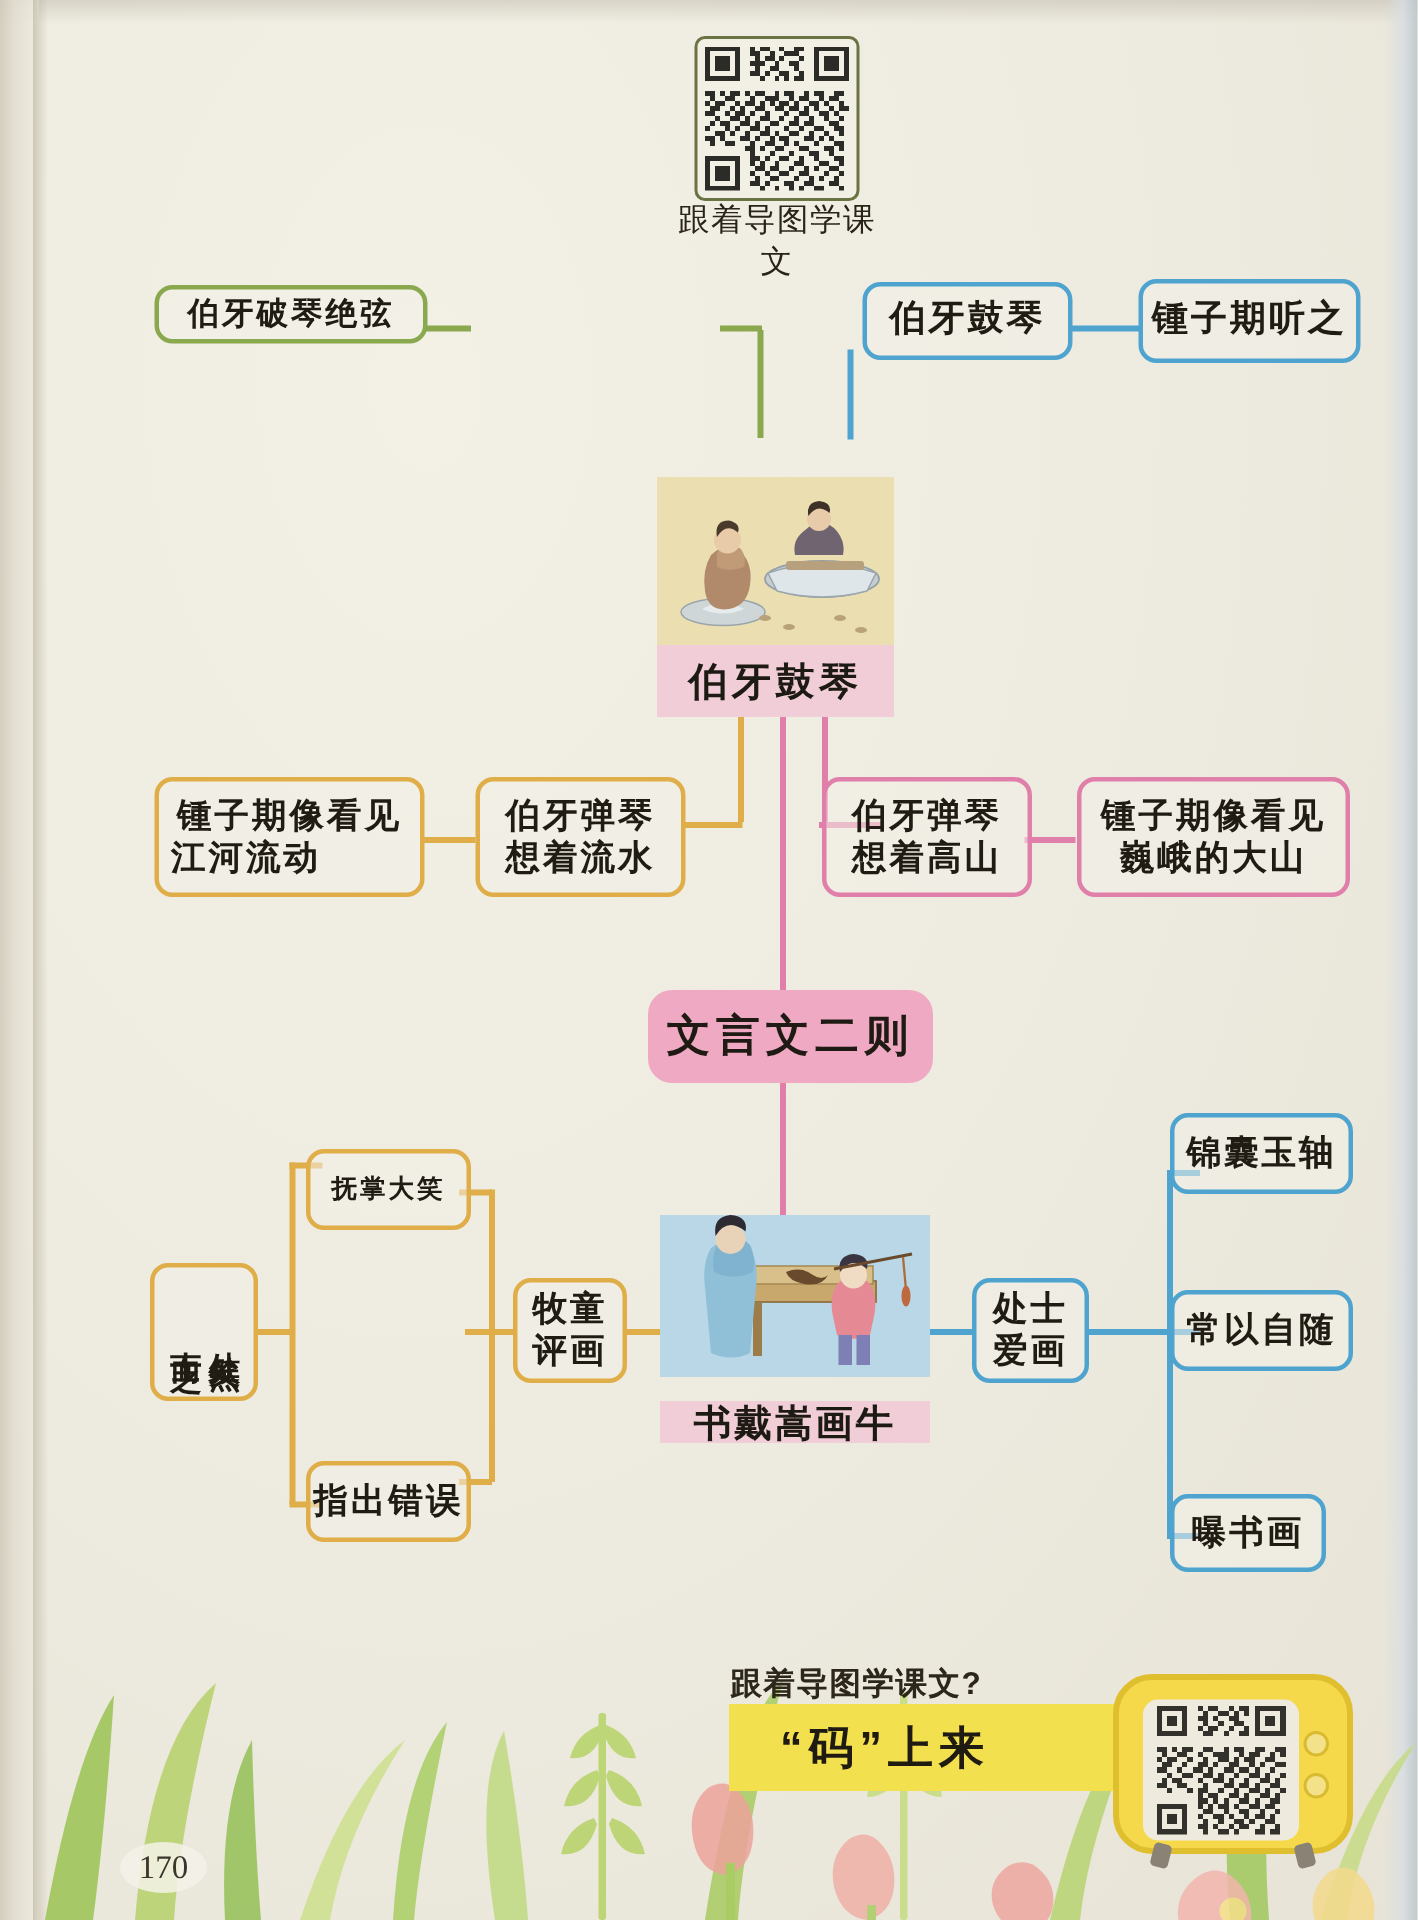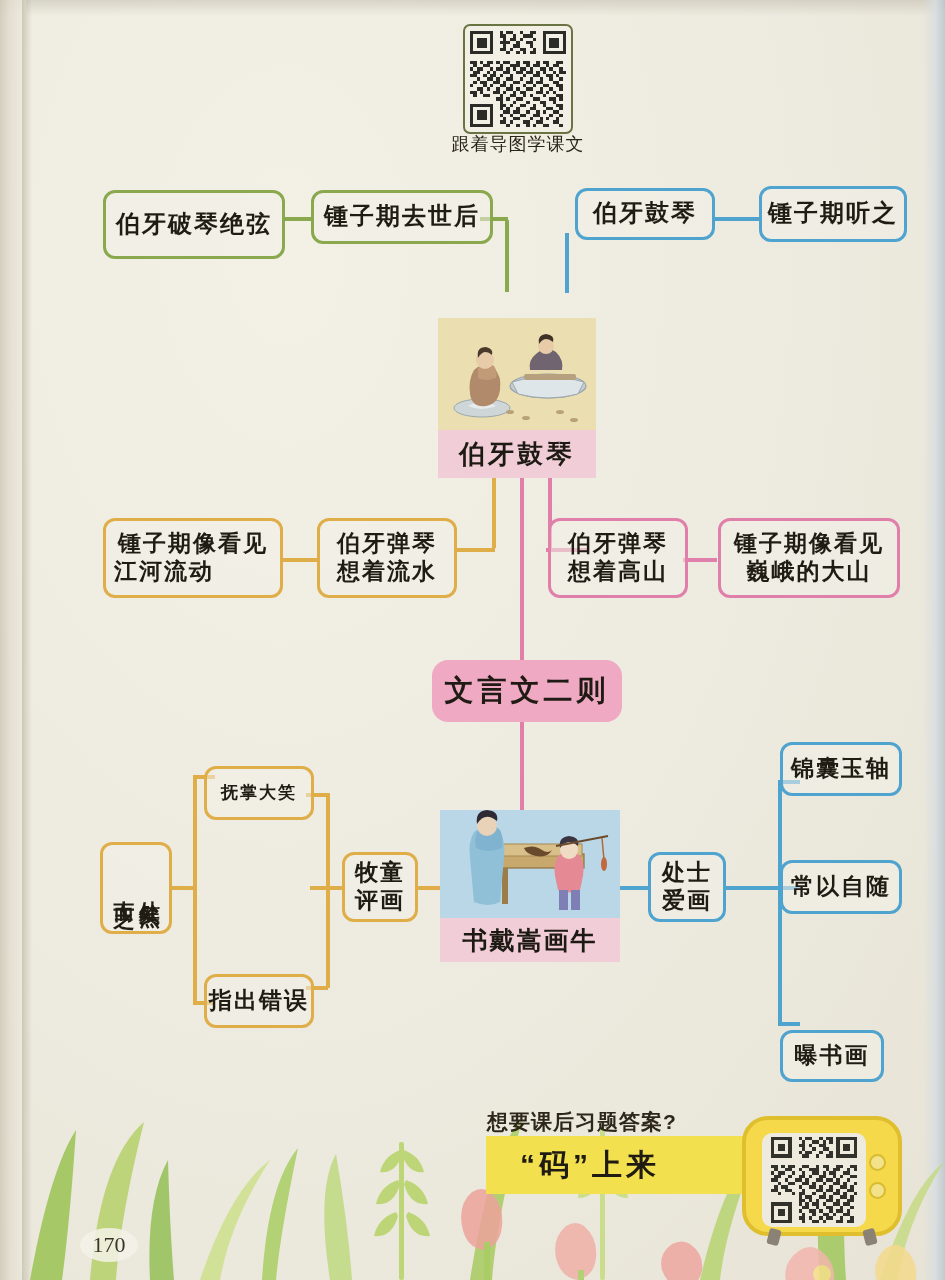--- a/index.html
+++ b/index.html
@@ -43,21 +43,21 @@
   .girl .face{position:absolute;left:12px;top:14px;width:26px;height:26px;background:#f6e0cf;border-radius:50%;}
   .girl .eye1,.girl .eye2{position:absolute;width:3px;height:4px;background:#2b2118;border-radius:50%;top:24px;}
   .girl .eye1{left:18px;} .girl .eye2{left:28px;}
   .girl .body{position:absolute;left:6px;top:36px;width:40px;height:26px;background:#e08678;border-radius:14px 14px 4px 4px;}
   .girl .collar{position:absolute;left:20px;top:36px;width:12px;height:8px;background:#f0f0ea;border-radius:0 0 6px 6px;}
   .girl .book{position:absolute;left:2px;top:58px;width:50px;height:12px;background:#f4f2e8;border:1.4px solid #9a9482;border-radius:2px;transform:perspective(40px) rotateX(28deg);}
 
   
   #qrtop{position:absolute;left:463px;top:24px;width:110px;height:110px;}
   .qrbox{position:relative;width:100%;height:100%;background:#f2efe4;border:2px solid #6a7342;border-radius:7px;padding:5px;box-sizing:border-box;}
-  .qrcap{position:absolute;left:443px;top:132px;width:150px;text-align:center;font-size:18px;color:#2a2418;letter-spacing:1px;}
+  .qrcap{position:absolute;left:443px;top:132px;width:150px;text-align:center;font-size:21px;color:#2a2418;letter-spacing:1px;}
 
   
   .node{position:absolute;box-sizing:border-box;border-radius:12px;
     display:flex;align-items:center;justify-content:center;text-align:center;
     color:#201c14;background:rgba(243,240,231,.55);
     font-family:"Liberation Serif",serif;font-weight:600;line-height:1.22;
     letter-spacing:2px;}
   .green{border:3px solid #8aa84e;}
   .blue{border:3px solid #4fa3cf;}
   .gold{border:3px solid #dfae49;}
@@ -78,21 +78,21 @@
   
   .imgcard{position:absolute;overflow:hidden;}
   #img1{left:438px;top:318px;width:158px;height:160px;}
   #img1 .pic{position:absolute;left:0;top:0;right:0;height:112px;
      background:linear-gradient(180deg,#ece0b4 0%,#efe5c2 65%,#f2ead0 100%);}
   #img1 .cap{position:absolute;left:0;right:0;bottom:0;height:48px;background:#f0cdd7;
      display:flex;align-items:center;justify-content:center;font-size:26px;letter-spacing:3px;
      font-weight:700;color:#1d1a13;}
   #img2{left:440px;top:810px;width:180px;height:152px;}
   #img2 .pic{position:absolute;left:0;top:0;right:0;height:108px;background:#b9d7e6;}
-  #img2 .cap{position:absolute;left:0;right:0;bottom:0;height:44px;background:#f0cdd7;
+  #img2 .cap{position:absolute;left:0;right:0;bottom:0;height:28px;background:#f0cdd7;
      display:flex;align-items:center;justify-content:center;font-size:25px;letter-spacing:2px;
      font-weight:700;color:#1d1a13;}
 
   
   #central{position:absolute;left:432px;top:660px;width:190px;height:62px;background:#efa9c2;
     border-radius:16px;display:flex;align-items:center;justify-content:center;
     font-size:29px;font-weight:700;letter-spacing:4px;color:#1f1b14;}
 
   
   #promo{position:absolute;left:487px;top:1108px;width:420px;height:120px;}
@@ -356,25 +356,22 @@
   <div class="ln lh c-gold" style="left:193px;top:1001px;width:22px;"></div>
   <div class="ln lh c-gold" style="left:172px;top:886px;width:24px;"></div>
 
   <div class="ln lh c-blue" style="left:620px;top:886px;width:30px;"></div>
   <div class="ln lh c-blue" style="left:726px;top:886px;width:54px;"></div>
   <div class="ln lv c-blue" style="left:778px;top:780px;height:246px;"></div>
   <div class="ln lh c-blue" style="left:778px;top:780px;width:22px;"></div>
   <div class="ln lh c-blue" style="left:778px;top:886px;width:22px;"></div>
   <div class="ln lh c-blue" style="left:778px;top:1022px;width:22px;"></div>
 
-  <div class="node green" style="left:103px;top:190px;width:182px;height:69px;font-size:24px;">
+  <div class="node green" style="left:103px;top:190px;width:182px;height:39px;font-size:21px;">
     <span class="t">伯牙破琴绝弦</span>
-  </div>
-  <div class="node green" style="left:311px;top:190px;width:182px;height:54px;font-size:24px;">
-    <span class="t">锺子期去世后</span>
   </div>
 
   <div class="node blue" style="left:575px;top:188px;width:140px;height:52px;font-size:24px;">
     <span class="t">伯牙鼓琴</span>
   </div>
   <div class="node blue" style="left:759px;top:186px;width:148px;height:56px;font-size:24px;">
     <span class="t">锺子期听之</span>
   </div>
 
   <div class="imgcard" id="img1">
@@ -469,21 +466,21 @@
   <div class="node blue" style="left:648px;top:852px;width:78px;height:70px;font-size:23px;flex-direction:column;">
     <span class="t">处士</span>
     <span class="l2">爱画</span>
   </div>
   <div class="node blue" style="left:780px;top:742px;width:122px;height:54px;font-size:23px;">
     <span class="t">锦囊玉轴</span>
   </div>
   <div class="node blue" style="left:780px;top:860px;width:122px;height:54px;font-size:23px;">
     <span class="t">常以自随</span>
   </div>
-  <div class="node blue" style="left:780px;top:996px;width:104px;height:52px;font-size:23px;margin-top:34px;">
+  <div class="node blue" style="left:780px;top:996px;width:104px;height:52px;font-size:23px;">
     <span class="t">曝书画</span>
   </div>
 
   <svg id="deco" viewBox="0 0 945 200" preserveAspectRatio="none">
     <path d="M30 200 q20 -110 46 -150 q-6 90 -14 150z" fill="#9ec45a" opacity=".9"></path>
     <path d="M90 200 q10 -120 54 -158 q-24 96 -28 158z" fill="#b6d06a" opacity=".85"></path>
     <path d="M150 200 q-4 -80 18 -120 q2 72 6 120z" fill="#8fbd4e" opacity=".8"></path>
     <path d="M200 200 q30 -90 70 -120 q-40 62 -50 120z" fill="#cde08c" opacity=".85"></path>
     <path d="M262 200 q6 -96 36 -132 q-18 86 -22 132z" fill="#a9cc63" opacity=".85"></path>
     <path d="M330 200 q-14 -90 6 -126 q12 70 16 126z" fill="#bcd87a" opacity=".8"></path>
@@ -523,21 +520,21 @@
       <g fill="#f6e08a">
         <circle cx="822" cy="194" r="9"></circle>
       </g>
     </g>
     <g fill="#f3d98b" opacity=".85">
       <path d="M886 168 q-14 12 -10 30 q6 18 22 20 q16 -4 18 -20 q2 -18 -12 -30 q-8 -6 -18 0z"></path>
     </g>
   </svg>
 
   <div id="promo">
-    <div class="promo-q">想要课后习题答案?</div>
+    <div class="promo-q">跟着导图学课文?</div>
     <div class="promo-band">
       <span>“码”上来</span>
     </div>
     <div class="tv">
       <div class="k1"></div>
       <div class="k2"></div>
       <div class="leg1"></div>
       <div class="leg2"></div>
       <div class="screen">
         <svg width="96" height="86" viewBox="0 0 25 25" shape-rendering="crispEdges">

